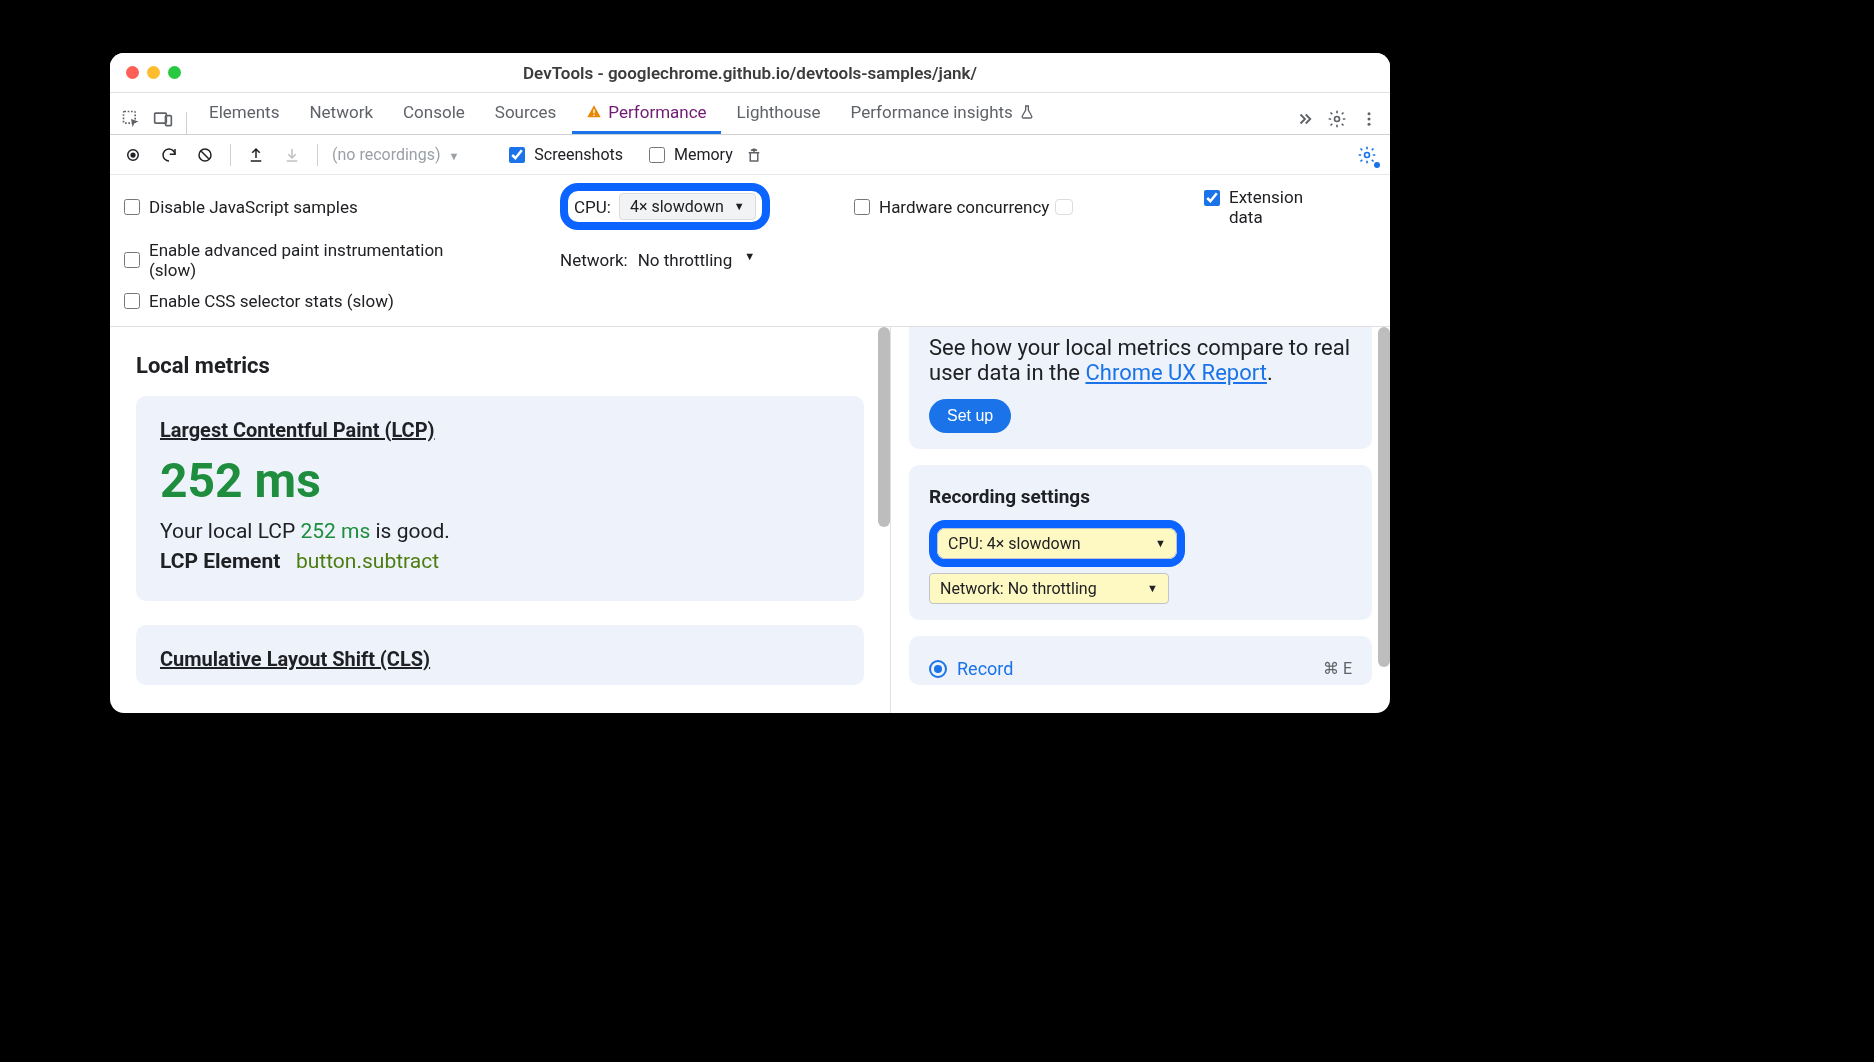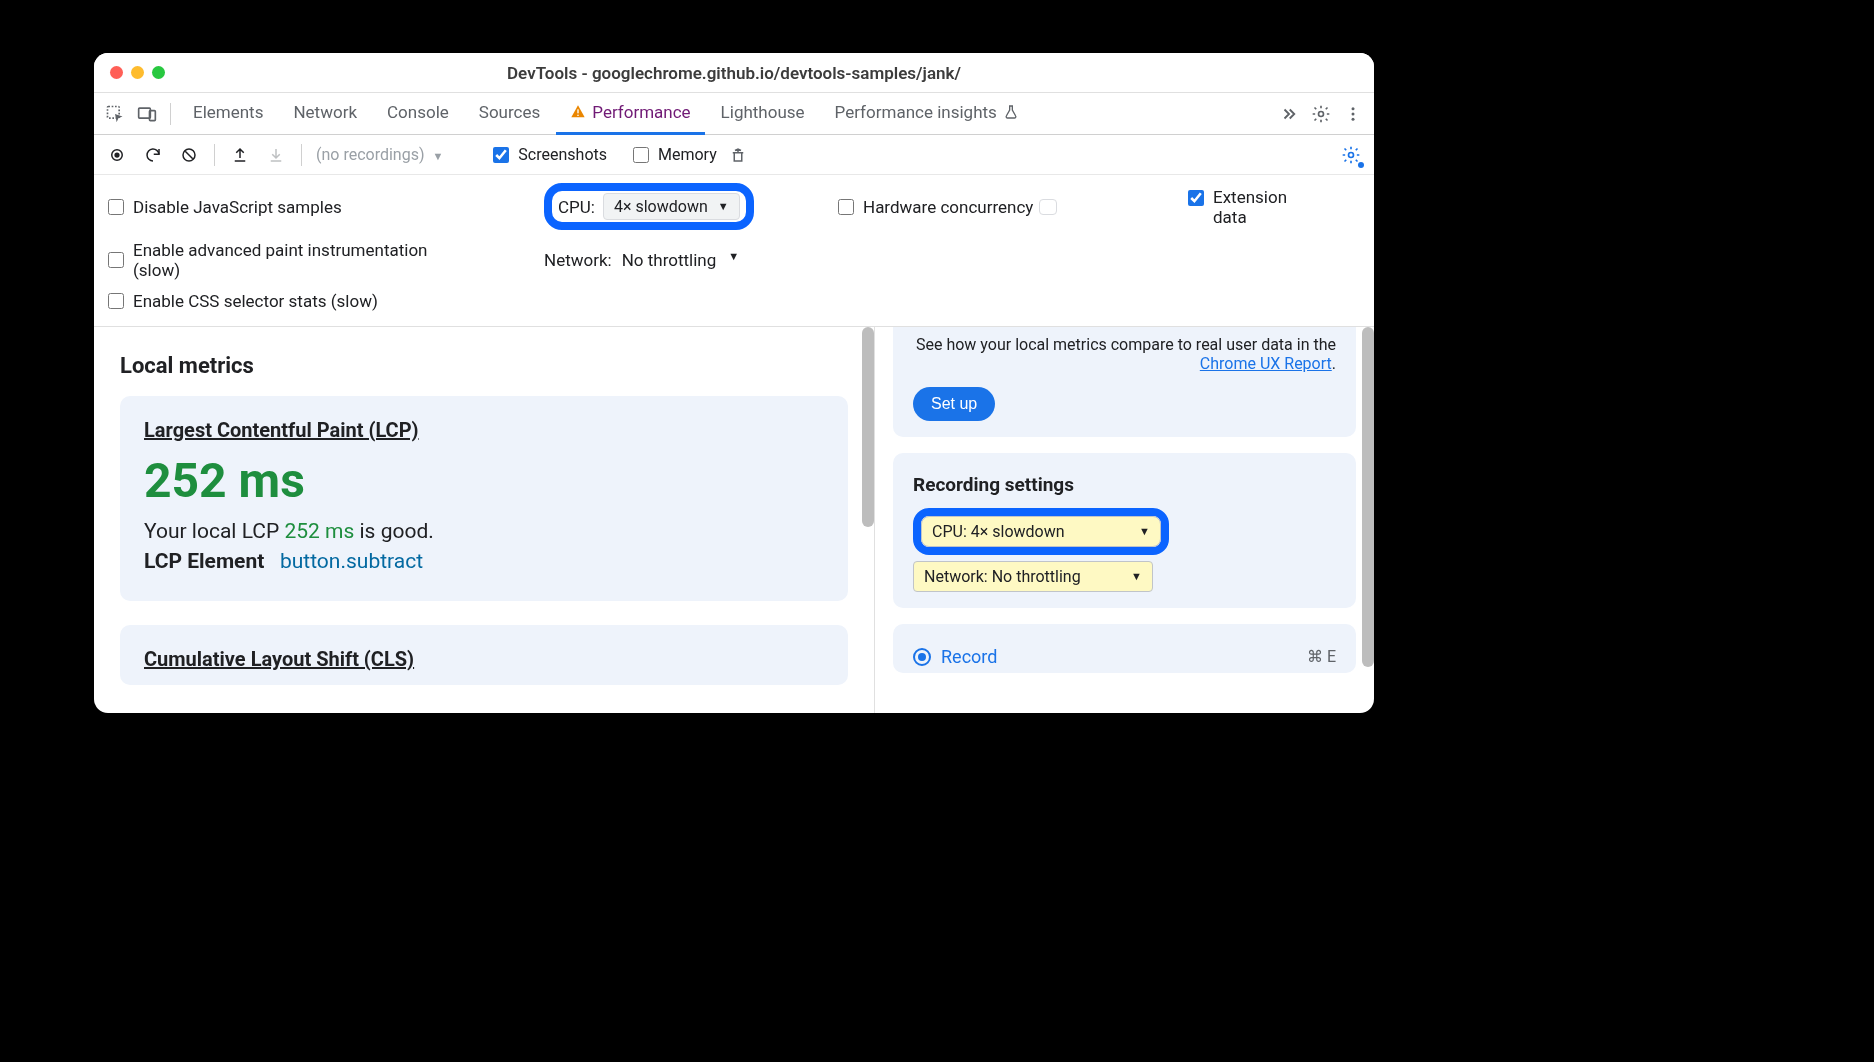--- a/index.html
+++ b/index.html
@@ -8,21 +8,21 @@
     background: #000;
     font-family: -apple-system, BlinkMacSystemFont, "Segoe UI", Roboto, Helvetica, Arial, sans-serif;
     font-size: 15px;
     color: #202124;
     width: 1874px;
     height: 1062px;
     position: relative;
   }
   .window {
     position: absolute;
-    left: 94px;
+    left: 110px;
     top: 53px;
     width: 1280px;
     height: 660px;
     background: #fff;
     border-radius: 14px;
     box-shadow: 0 20px 50px rgba(0,0,0,0.5);
     overflow: hidden;
     display: flex;
     flex-direction: column;
   }
@@ -49,21 +49,21 @@
     left: 0; right: 0;
     text-align: center;
     font-weight: 600;
     font-size: 17px;
     color: #3c3c3c;
     pointer-events: none;
   }
   
   .tabbar {
     display: flex;
-    align-items: center;
+    align-items: flex-end;
     height: 42px;
     border-bottom: 1px solid #d0d0d0;
     padding: 0 6px;
     gap: 2px;
   }
   .tabbar .iconbtn, .toolbar .iconbtn {
     width: 30px; height: 30px;
     display: flex; align-items: center; justify-content: center;
     color: #5f6368;
     border-radius: 4px;
@@ -178,29 +178,29 @@
     background: #eef3fb;
     border-radius: 10px;
     padding: 22px 24px;
     margin-bottom: 24px;
   }
   .card h3 { margin: 0 0 10px 0; font-size: 20px; font-weight: 700; text-decoration: underline; }
   .big-metric { font-size: 48px; font-weight: 700; color: #1e8e3e; margin: 4px 0 10px 0; }
   .desc { font-size: 21px; margin: 6px 0; }
   .desc .good { color: #1e8e3e; font-weight: 400; }
   .desc .lcp-el-label { font-weight: 700; }
-  .desc .lcp-el { color: #0369a1; }
+  .desc .lcp-el { color: #4d7c0f; }
   
   .right-card {
     background: #eef3fb;
     border-radius: 10px;
     padding: 16px 20px;
     margin-top: 16px;
   }
-  .right-card p { margin: 4px 0 14px 0; font-size: 16px; text-align: right; }
+  .right-card p { margin: 4px 0 14px 0; font-size: 22px; }
   .right-card a { color: #1a73e8; text-decoration: underline; }
   .btn-primary {
     background: #1a73e8; color: #fff; border: none;
     border-radius: 18px; padding: 8px 18px; font-size: 16px;
     cursor: pointer; font-weight: 500;
   }
   .right-h { font-size: 19px; font-weight: 700; margin: 4px 0 12px 0; }
   .select-box {
     display: flex; justify-content: space-between; align-items: center;
     background: #fef9c3; border: 1px solid #c0c4c9; border-radius: 4px;

